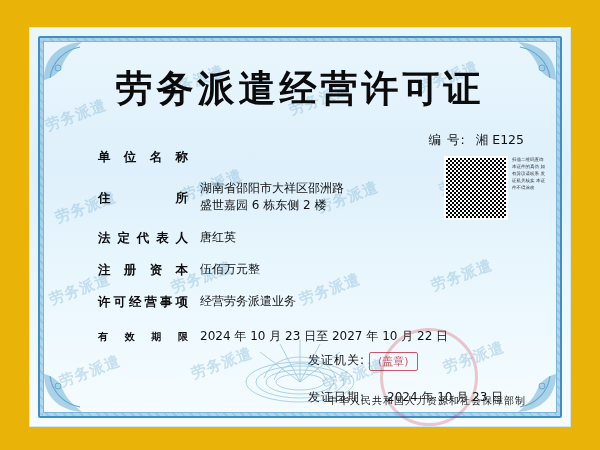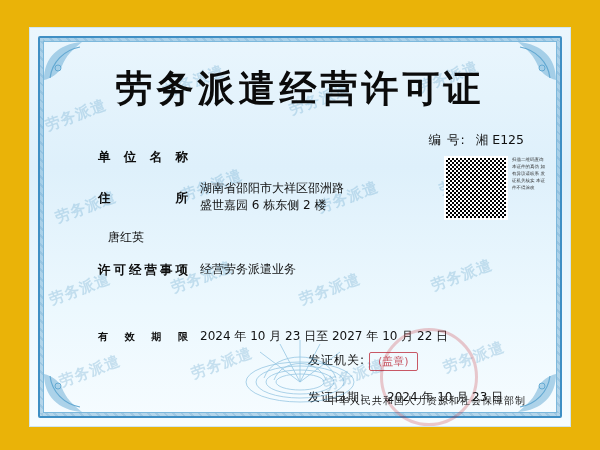--- a/index.html
+++ b/index.html
@@ -331,22 +331,29 @@
         <div class="label">单位名称</div>
       </div>
       <div class="row">
         <div class="label">住所</div>
         <div class="value">
           <span>湖南省邵阳市大祥区邵洲路</span>
           <span class="l2">盛世嘉园 6 栋东侧 2 楼</span>
         </div>
       </div>
       <div class="row">
+        <div class="label">法定代表人</div>
         <div class="value">
           <span>唐红英</span>
+        </div>
+      </div>
+      <div class="row">
+        <div class="label">注册资本</div>
+        <div class="value">
+          <span>伍佰万元整</span>
         </div>
       </div>
       <div class="row">
         <div class="label">许可经营事项</div>
         <div class="value">
           <span>经营劳务派遣业务</span>
         </div>
       </div>
     </div>
 

